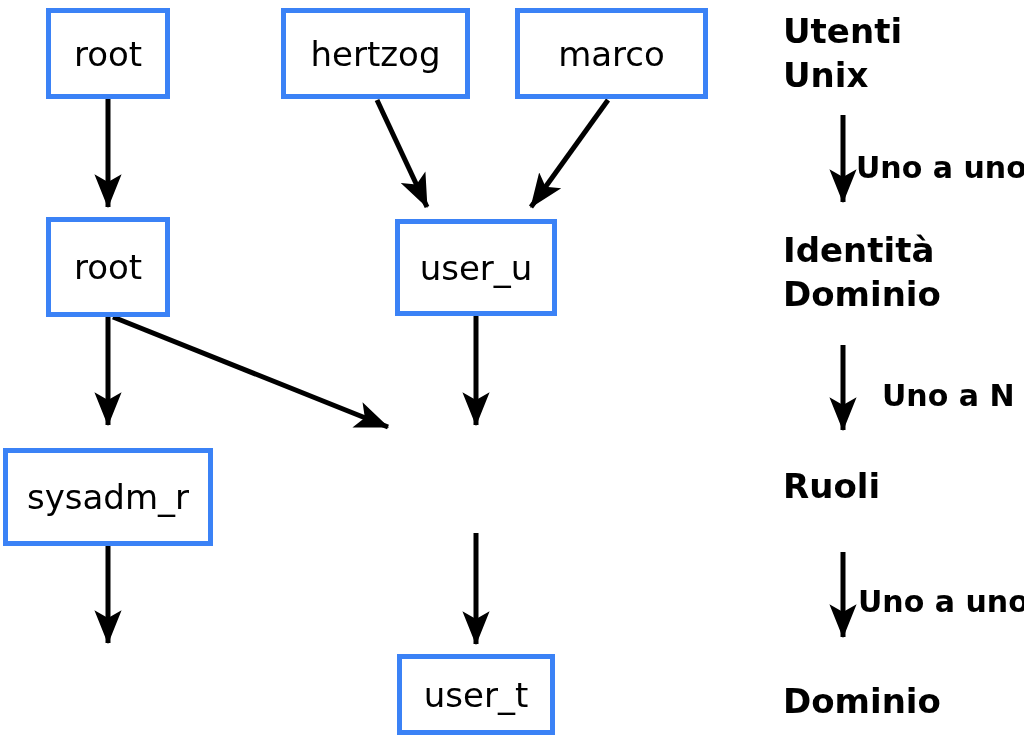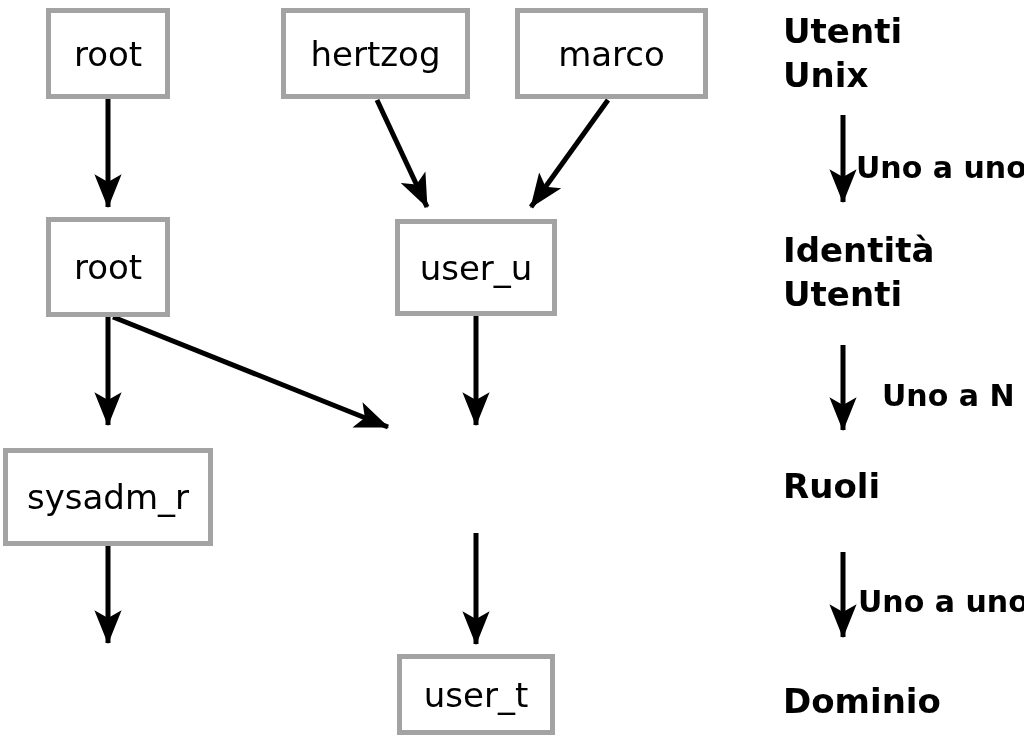--- a/index.html
+++ b/index.html
@@ -8,21 +8,21 @@
     width:1024px;height:754px;
     background:#fff;
     overflow:hidden;
     font-family:"DejaVu Sans","Liberation Sans",sans-serif;
     color:#000;
   }
   #arrow-layer{position:absolute;left:0;top:0;width:1024px;height:754px;z-index:1;}
   .node{
     position:absolute;
     box-sizing:border-box;
-    border:5px solid #a3a3a3;
+    border:5px solid #3b82f6;
     background:#fff;
     display:flex;align-items:center;justify-content:center;
     font-size:34px;
     z-index:2;
     white-space:nowrap;
   }
   .legend-label{
     position:absolute;
     font-weight:bold;
     font-size:34px;
@@ -104,21 +104,21 @@
     <span>sysadm_r</span>
   </div>
 
   <div class="node" id="n-user-t">
     <span>user_t</span>
   </div>
 
   <div class="legend-label" id="lg-unix">Utenti
 Unix</div>
   <div class="legend-label" id="lg-identity">Identità
-Utenti</div>
+Dominio</div>
   <div class="legend-label" id="lg-roles">Ruoli</div>
   <div class="legend-label" id="lg-domain">Dominio</div>
 
   <div class="relation-label" id="rel-1">Uno a uno</div>
   <div class="relation-label" id="rel-2">Uno a N</div>
   <div class="relation-label" id="rel-3">Uno a uno</div>
 
 </div>
 
 </body></html>

